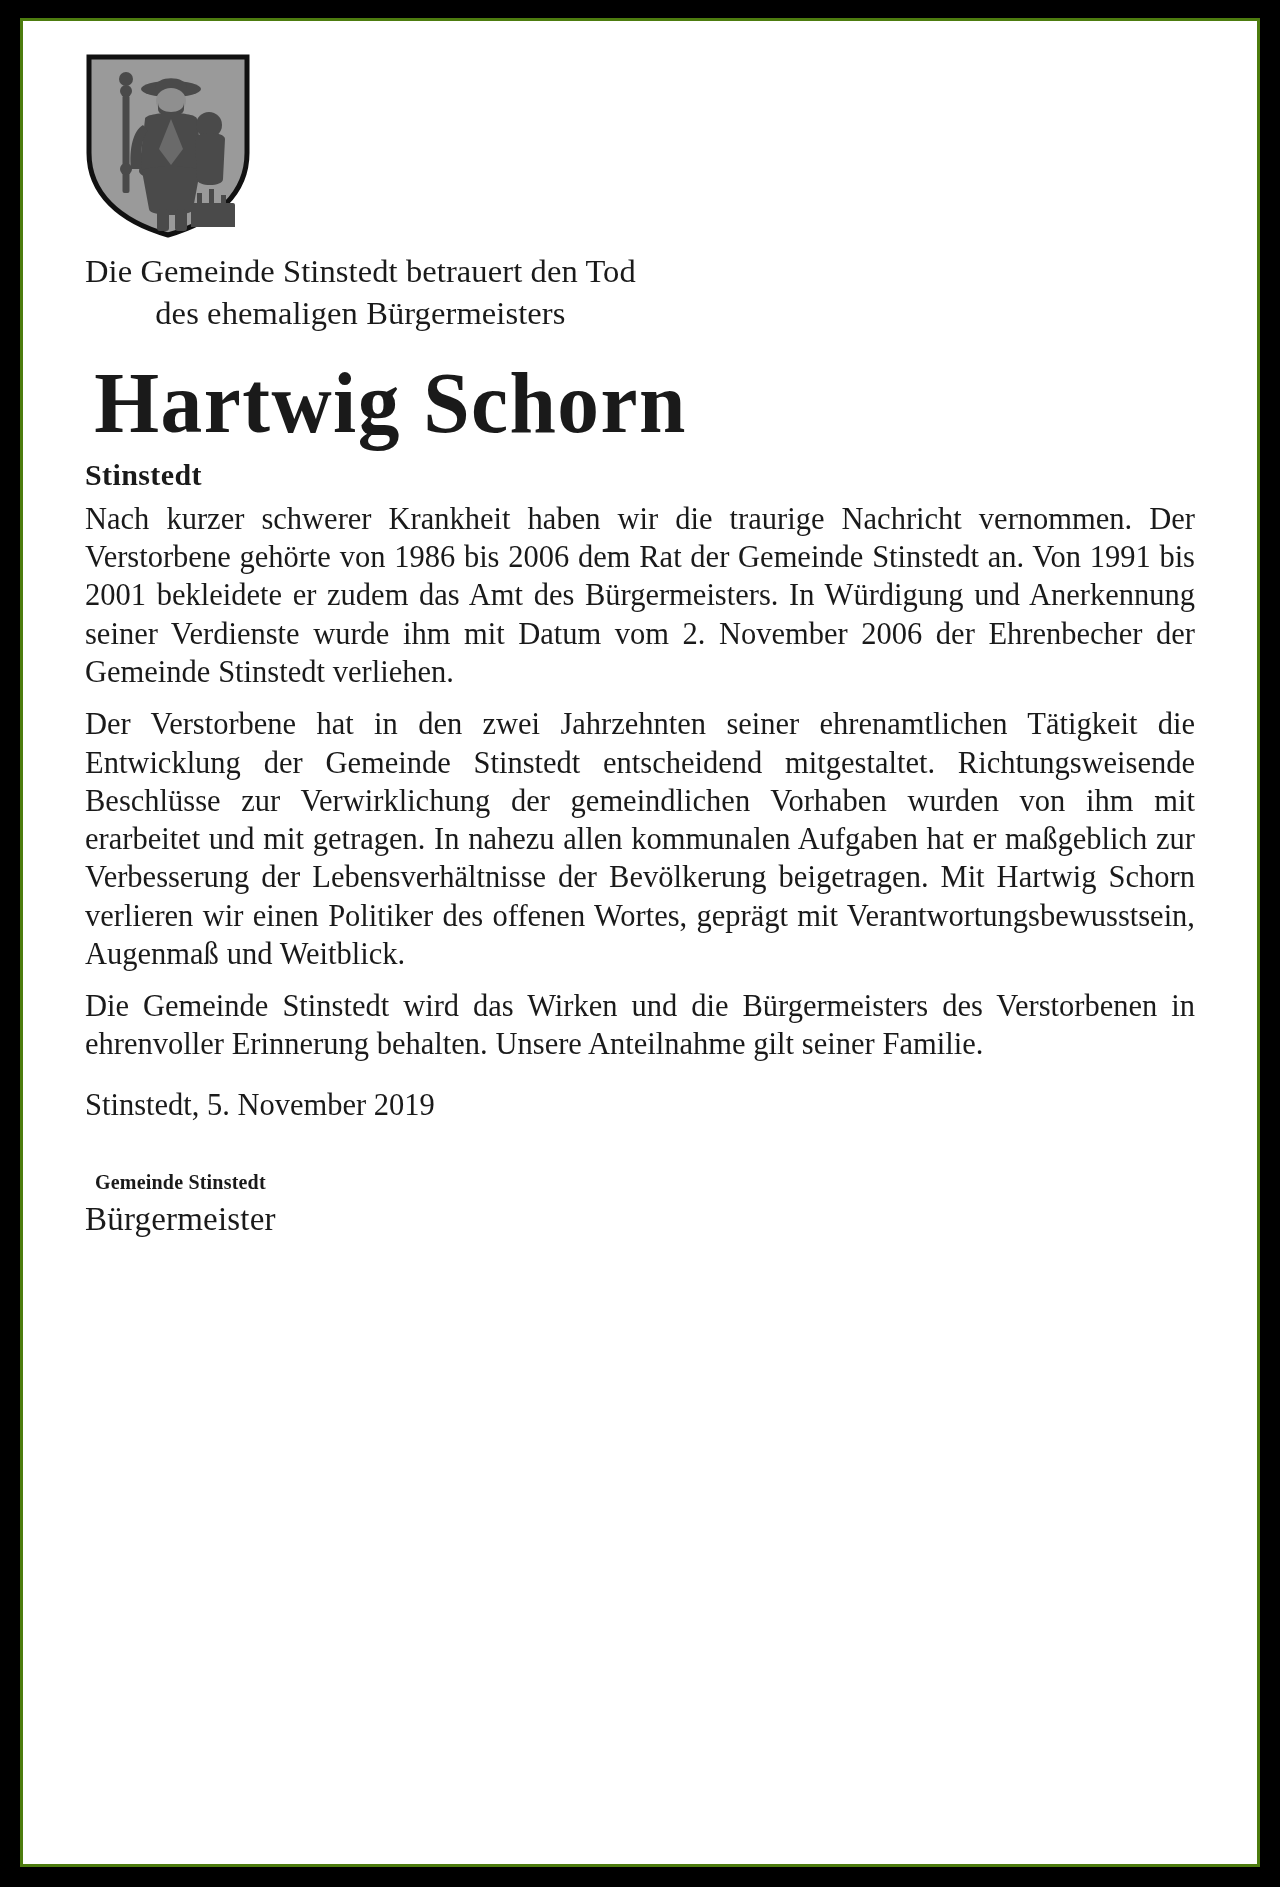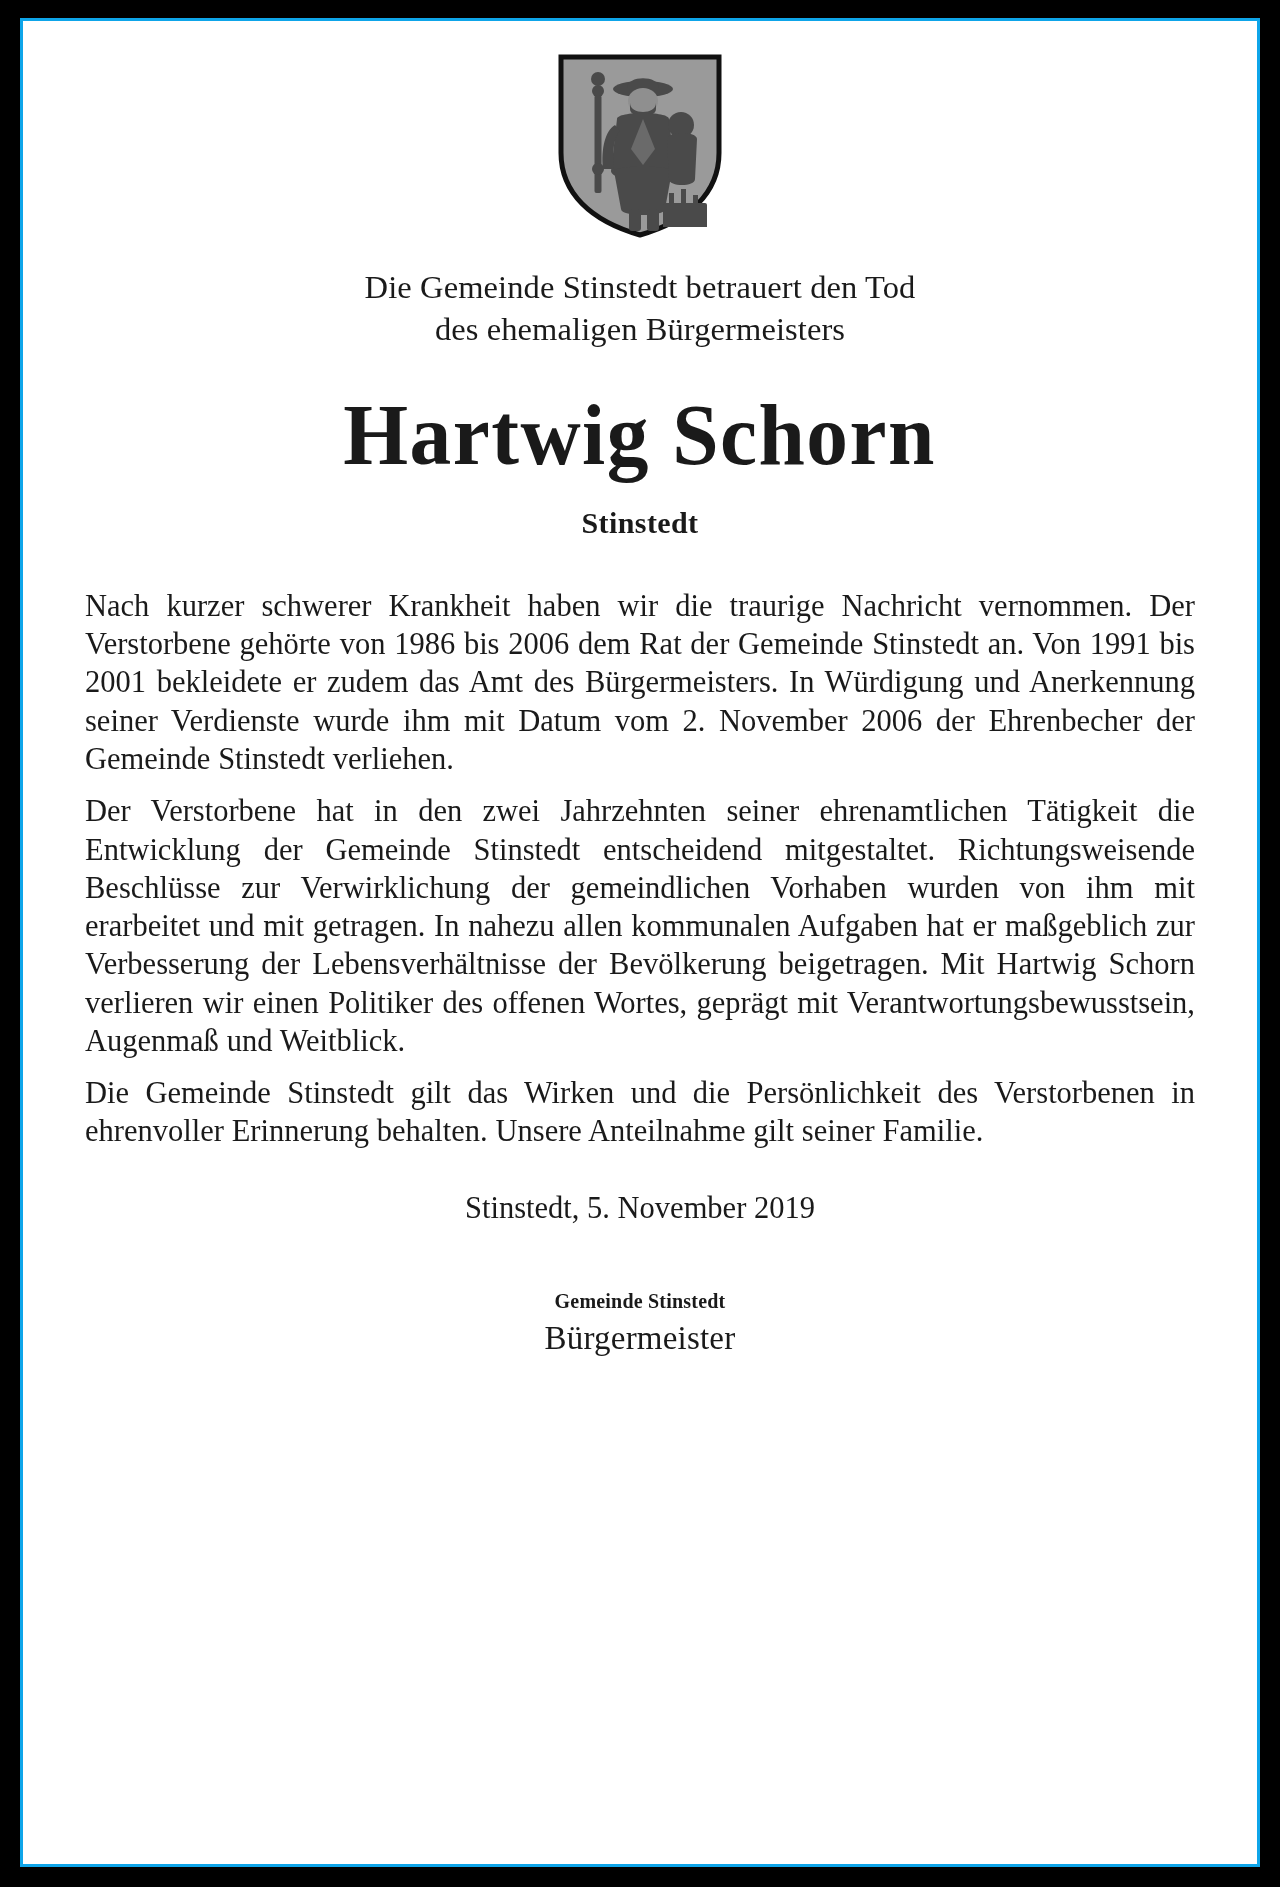--- a/index.html
+++ b/index.html
@@ -21,26 +21,25 @@
     width: 1280px;
     height: 1887px;
     background: #000000;
     padding: 18px 20px 20px 20px;
   }
   .notice-inner {
     box-sizing: border-box;
     width: 100%;
     height: 100%;
     background: #ffffff;
-    border: 3px solid #0ea5e9;
+    border: 3px solid #4d7c0f;
     padding: 26px 62px 22px 62px;
     display: flex;
     flex-direction: column;
-    align-items: center;
-    gap: 16px;
+    align-items: flex-start;
   }
 
   
   .crest-wrap {
     display: flex;
     justify-content: center;
     margin-top: 6px;
     margin-bottom: 8px;
   }
   .crest {
@@ -74,21 +73,21 @@
     text-align: center;
     font-weight: bold;
     font-size: 30px;
     letter-spacing: 0.4px;
     margin: 10px 0 0 0;
     font-family: Liberation Serif, serif;
   }
 
   
   .body-text {
-    margin-top: 31px;
+    margin-top: 8px;
   }
   .body-para {
     text-align: justify;
     text-align-last: left;
     font-size: 30.5px;
     line-height: 1.255;
     margin: 0 0 14px 0;
     hyphens: manual;
     word-spacing: 0.2px;
   }
@@ -183,21 +182,21 @@
       <span class="lede-line">Die Gemeinde Stinstedt betrauert den Tod</span>
       <span class="lede-line">des ehemaligen Bürgermeisters</span>
     </div>
 
     <h1 class="deceased-name">Hartwig Schorn</h1>
     <div class="deceased-place">Stinstedt</div>
 
     <div class="body-text">
       <p class="body-para">Nach kurzer schwerer Krankheit haben wir die traurige Nachricht vernommen. Der Verstorbene gehörte von 1986 bis 2006 dem Rat der Gemeinde Stinstedt an. Von 1991 bis 2001 bekleidete er zudem das Amt des Bürgermeisters. In Würdigung und Anerkennung seiner Verdienste wurde ihm mit Datum vom 2. November 2006 der Ehrenbecher der Gemeinde Stinstedt verliehen.</p>
       <p class="body-para">Der Verstorbene hat in den zwei Jahrzehnten seiner ehrenamtlichen Tätigkeit die Entwicklung der Gemeinde Stinstedt entscheidend mitgestaltet. Richtungsweisende Beschlüsse zur Verwirklichung der gemeindlichen Vorhaben wurden von ihm mit erarbeitet und mit getragen. In nahezu allen kommunalen Aufgaben hat er maßgeblich zur Verbesserung der Lebensverhältnisse der Bevölkerung beigetragen. Mit Hartwig Schorn verlieren wir einen Politiker des offenen Wortes, geprägt mit Verantwortungsbewusstsein, Augenmaß und Weitblick.</p>
-      <p class="body-para">Die Gemeinde Stinstedt gilt das Wirken und die Persönlichkeit des Verstorbenen in ehrenvoller Erinnerung behalten. Unsere Anteilnahme gilt seiner Familie.</p>
+      <p class="body-para">Die Gemeinde Stinstedt wird das Wirken und die Bürgermeisters des Verstorbenen in ehrenvoller Erinnerung behalten. Unsere Anteilnahme gilt seiner Familie.</p>
     </div>
 
     <div class="date-line">Stinstedt, 5. November 2019</div>
 
     <div class="signature">
       <div class="sig-org">Gemeinde Stinstedt</div>
       <div class="sig-role">Bürgermeister</div>
     </div>
 
   </div>

